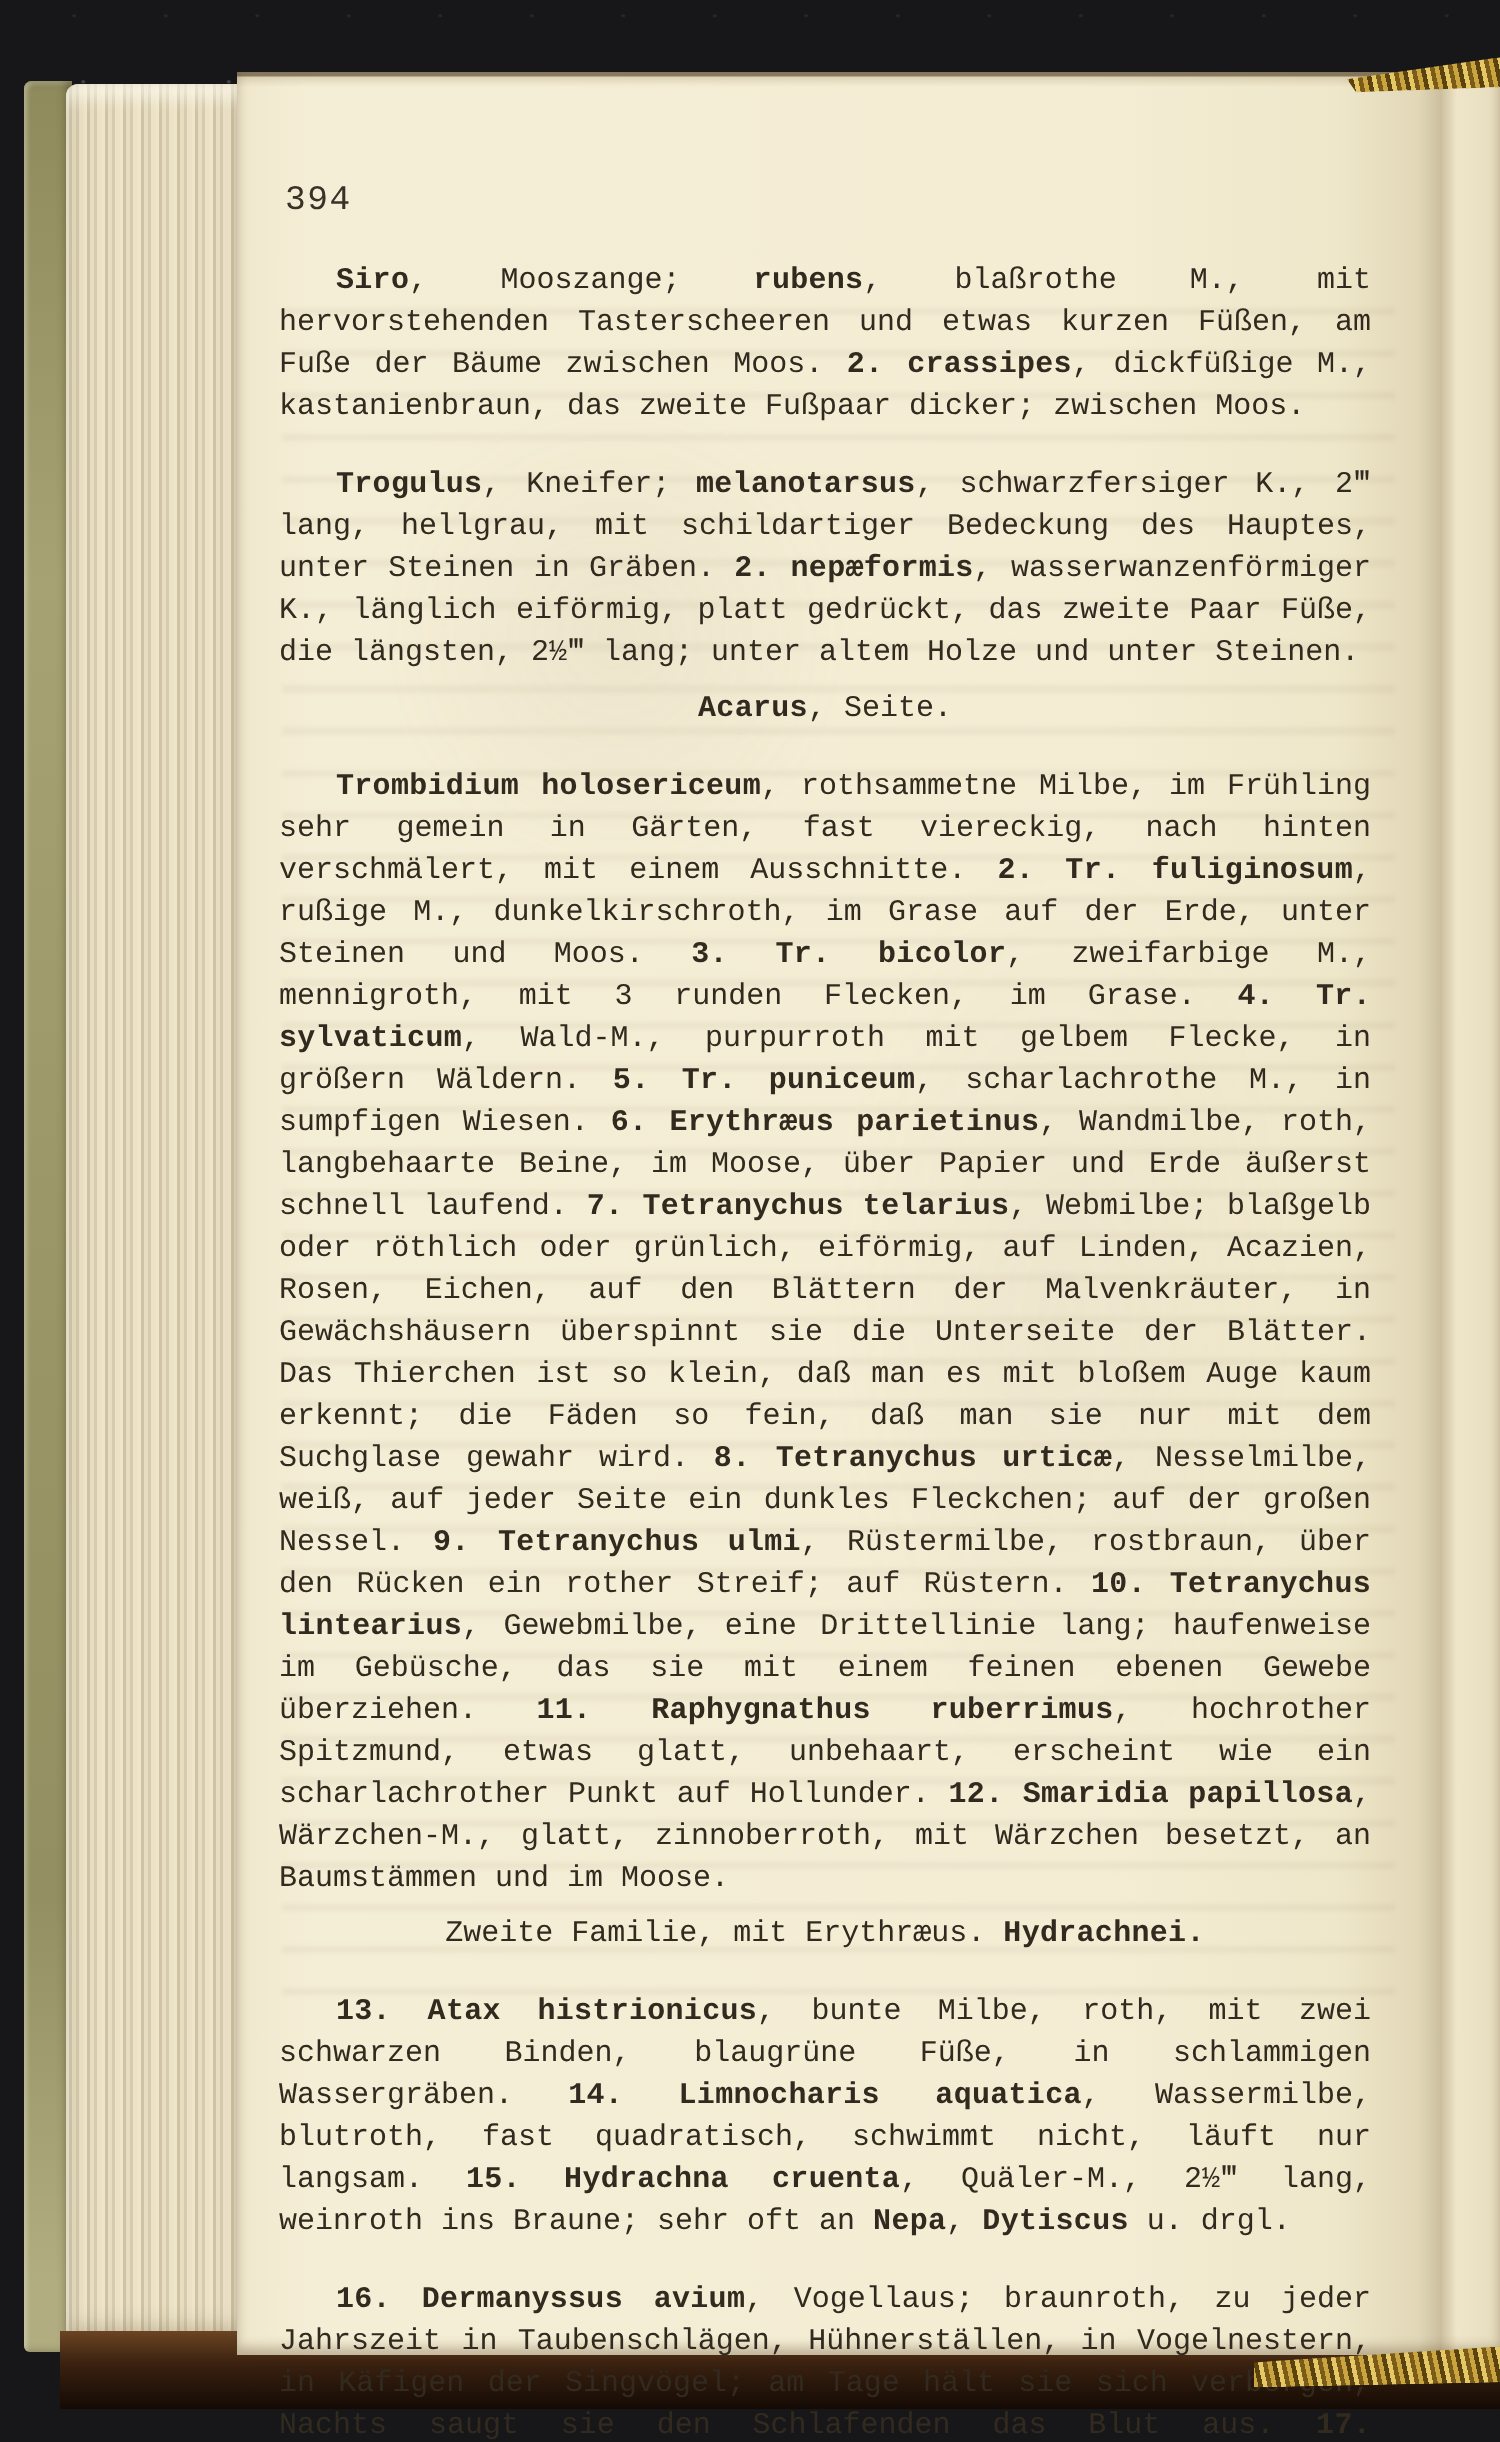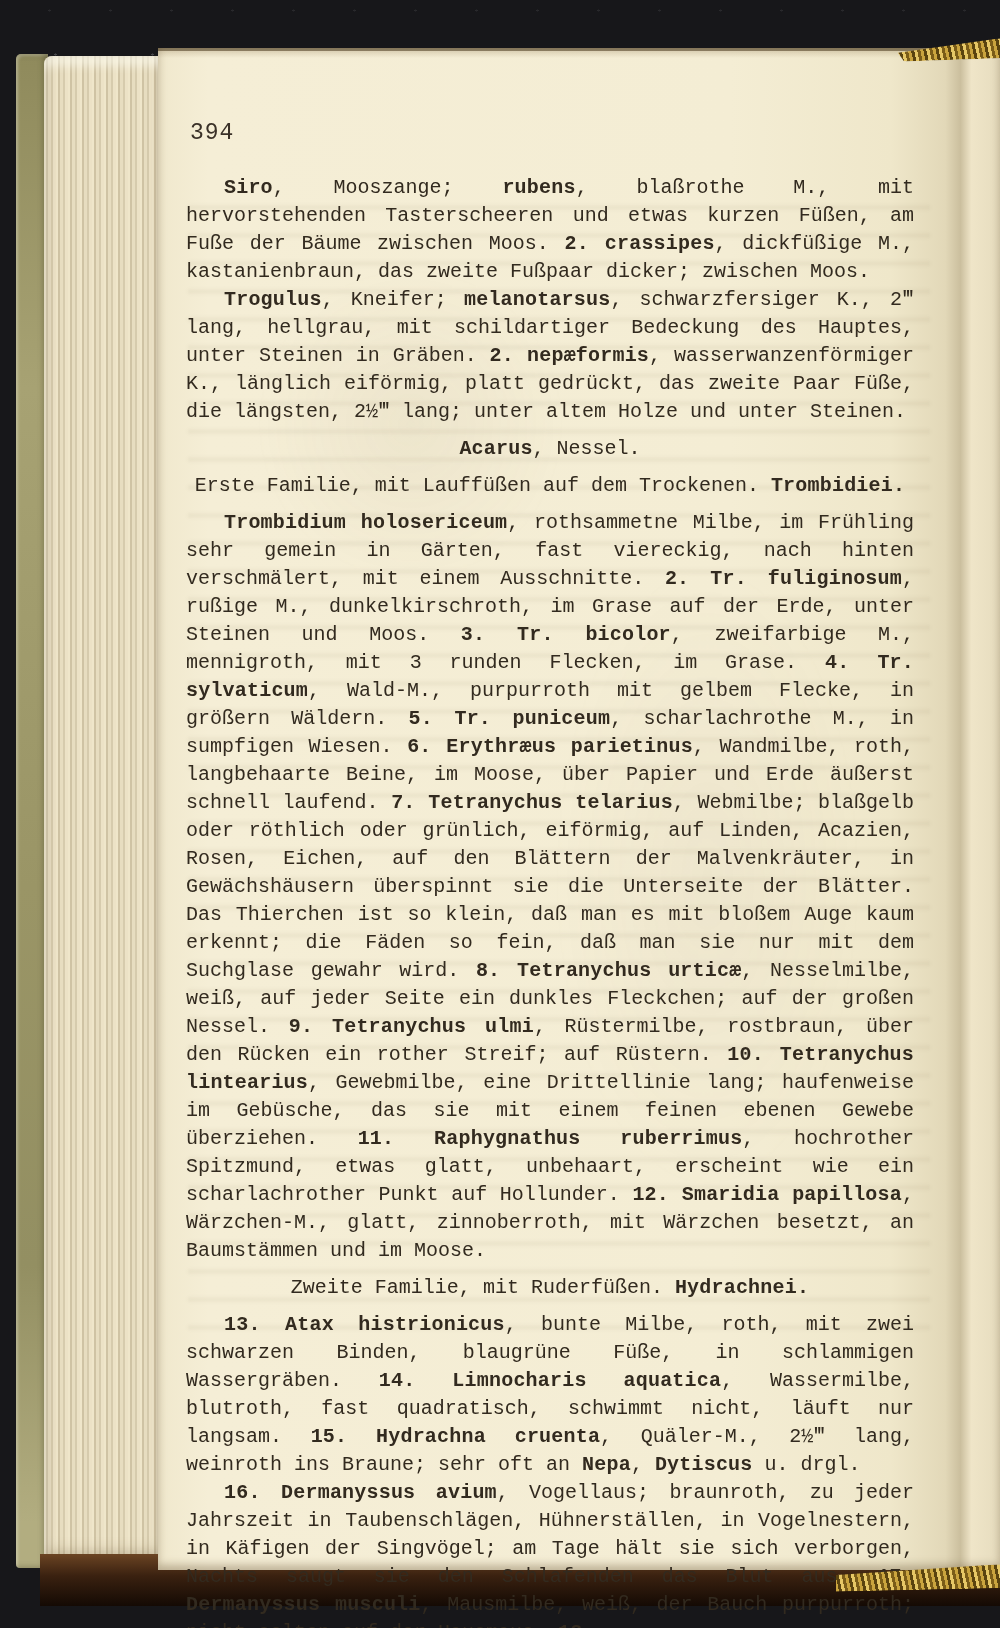--- a/index.html
+++ b/index.html
@@ -60,41 +60,40 @@
   .page-inner{position:relative;padding:72px 86px 0 28px;z-index:5;}
   .page-number{
     font-size:23px;color:#3a3128;letter-spacing:1px;margin:0 0 28px 4px;
   }
   .text-col{
     color:#322a1f;font-size:20px;line-height:28px;text-align:justify;
     text-rendering:optimizeLegibility;
   }
   .text-col p{margin:0;}
   .text-col p.center{text-align:center;margin:9px 0;}
-  .text-col p.indent{text-indent:38px;}
+  .text-col p.indent{text-indent:38px;margin-top:24px;}
   .latin{font-weight:bold;letter-spacing:.2px;}
   .fraktur{}
 </style>
 </head>
 <body>
 
 <div class="stage">
   <div class="book-cover"></div>
   <div class="page-edges"></div>
   <div class="bottom-shadow"></div>
   <div class="page">
     <div class="page-inner">
       <div class="page-number">394</div>
       <div class="text-col">
           <p class="para indent"><span class="latin">Siro</span><span class="fraktur">, Mooszange; </span><span class="latin">rubens</span><span class="fraktur">, blaßrothe M., mit hervorstehenden Tasterscheeren und etwas kurzen Füßen, am Fuße der Bäume zwischen Moos. </span><span class="latin">2. crassipes</span><span class="fraktur">, dickfüßige M., kastanienbraun, das zweite Fußpaar dicker; zwischen Moos.</span></p>
           <p class="para indent"><span class="latin">Trogulus</span><span class="fraktur">, Kneifer; </span><span class="latin">melanotarsus</span><span class="fraktur">, schwarzfersiger K., 2‴ lang, hellgrau, mit schildartiger Bedeckung des Hauptes, unter Steinen in Gräben. </span><span class="latin">2. nepæformis</span><span class="fraktur">, wasserwanzenförmiger K., länglich eiförmig, platt gedrückt, das zweite Paar Füße, die längsten, 2½‴ lang; unter altem Holze und unter Steinen.</span></p>
-          <p class="center"><span class="latin">Acarus</span><span class="fraktur">, Nessel.</span></p>
-          <p class="center"><span class="fraktur">Erste Familie, mit Lauffüßen auf dem Trockenen. </span><span class="latin">Trombidiei.</span></p>
+          <p class="center"><span class="latin">Acarus</span><span class="fraktur">, Seite.</span></p>
           <p class="para indent"><span class="latin">Trombidium holosericeum</span><span class="fraktur">, rothsammetne Milbe, im Frühling sehr gemein in Gärten, fast viereckig, nach hinten verschmälert, mit einem Ausschnitte. </span><span class="latin">2. Tr. fuliginosum</span><span class="fraktur">, rußige M., dunkelkirschroth, im Grase auf der Erde, unter Steinen und Moos. </span><span class="latin">3. Tr. bicolor</span><span class="fraktur">, zweifarbige M., mennigroth, mit 3 runden Flecken, im Grase. </span><span class="latin">4. Tr. sylvaticum</span><span class="fraktur">, Wald-M., purpurroth mit gelbem Flecke, in größern Wäldern. </span><span class="latin">5. Tr. puniceum</span><span class="fraktur">, scharlachrothe M., in sumpfigen Wiesen. </span><span class="latin">6. Erythræus parietinus</span><span class="fraktur">, Wandmilbe, roth, langbehaarte Beine, im Moose, über Papier und Erde äußerst schnell laufend. </span><span class="latin">7. Tetranychus telarius</span><span class="fraktur">, Webmilbe; blaßgelb oder röthlich oder grünlich, eiförmig, auf Linden, Acazien, Rosen, Eichen, auf den Blättern der Malvenkräuter, in Gewächshäusern überspinnt sie die Unterseite der Blätter. Das Thierchen ist so klein, daß man es mit bloßem Auge kaum erkennt; die Fäden so fein, daß man sie nur mit dem Suchglase gewahr wird. </span><span class="latin">8. Tetranychus urticæ</span><span class="fraktur">, Nesselmilbe, weiß, auf jeder Seite ein dunkles Fleckchen; auf der großen Nessel. </span><span class="latin">9. Tetranychus ulmi</span><span class="fraktur">, Rüstermilbe, rostbraun, über den Rücken ein rother Streif; auf Rüstern. </span><span class="latin">10. Tetranychus lintearius</span><span class="fraktur">, Gewebmilbe, eine Drittellinie lang; haufenweise im Gebüsche, das sie mit einem feinen ebenen Gewebe überziehen. </span><span class="latin">11. Raphygnathus ruberrimus</span><span class="fraktur">, hochrother Spitzmund, etwas glatt, unbehaart, erscheint wie ein scharlachrother Punkt auf Hollunder. </span><span class="latin">12. Smaridia papillosa</span><span class="fraktur">, Wärzchen-M., glatt, zinnoberroth, mit Wärzchen besetzt, an Baumstämmen und im Moose.</span></p>
-          <p class="center"><span class="fraktur">Zweite Familie, mit Ruderfüßen. </span><span class="latin">Hydrachnei.</span></p>
+          <p class="center"><span class="fraktur">Zweite Familie, mit Erythræus. </span><span class="latin">Hydrachnei.</span></p>
           <p class="para indent"><span class="latin">13. Atax histrionicus</span><span class="fraktur">, bunte Milbe, roth, mit zwei schwarzen Binden, blaugrüne Füße, in schlammigen Wassergräben. </span><span class="latin">14. Limnocharis aquatica</span><span class="fraktur">, Wassermilbe, blutroth, fast quadratisch, schwimmt nicht, läuft nur langsam. </span><span class="latin">15. Hydrachna cruenta</span><span class="fraktur">, Quäler-M., 2½‴ lang, weinroth ins Braune; sehr oft an </span><span class="latin">Nepa</span><span class="fraktur">, </span><span class="latin">Dytiscus</span><span class="fraktur"> u. drgl.</span></p>
           <p class="para indent"><span class="latin">16. Dermanyssus avium</span><span class="fraktur">, Vogellaus; braunroth, zu jeder Jahrszeit in Taubenschlägen, Hühnerställen, in Vogelnestern, in Käfigen der Singvögel; am Tage hält sie sich verborgen, Nachts saugt sie den Schlafenden das Blut aus. </span><span class="latin">17. Dermanyssus musculi</span><span class="fraktur">, Mausmilbe, weiß, der Bauch purpurroth; nicht selten auf der Hausmaus. </span><span class="latin">18.</span></p>
         </div>
     </div>
   </div>
   <div class="gilt gilt-top"></div>
   <div class="gilt gilt-bottom"></div>
 </div>
 
 </body></html>

